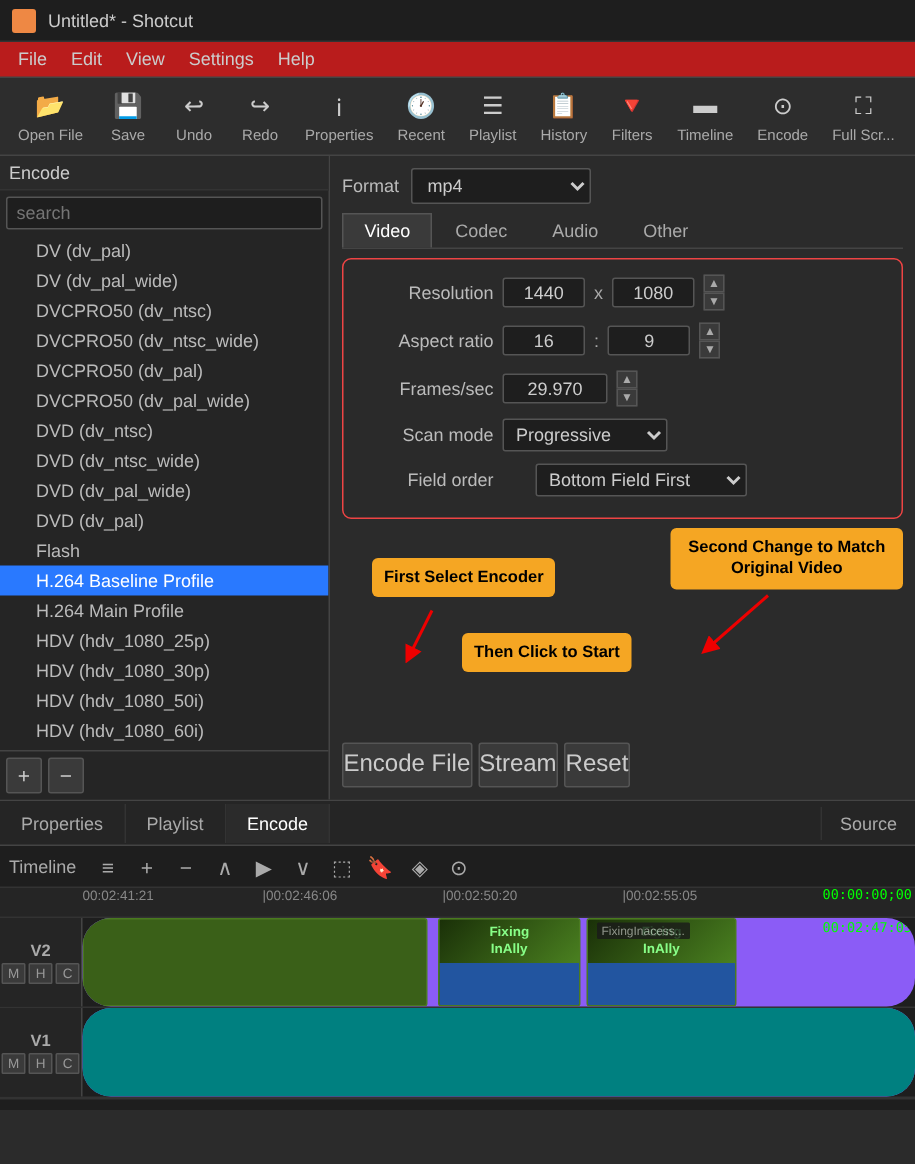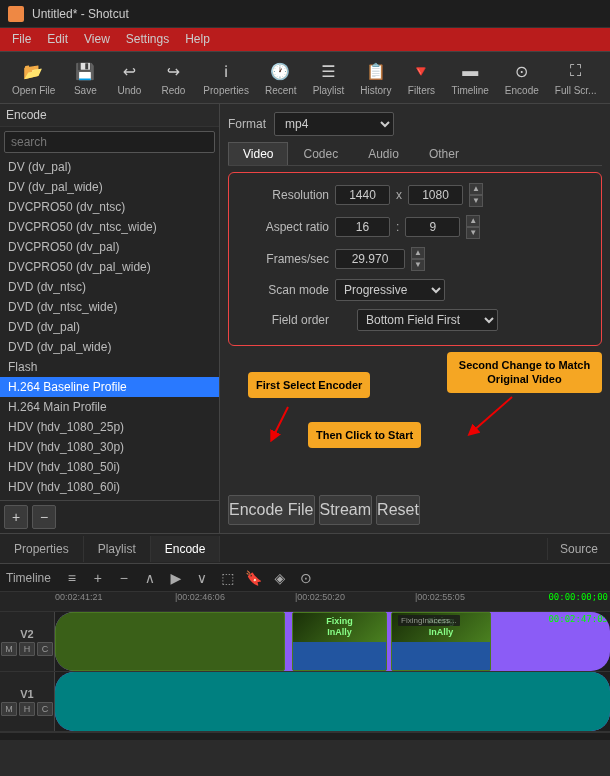--- a/index.html
+++ b/index.html
@@ -21,21 +21,21 @@
     .toolbar-label { font-size: 10px; color: #aaa; }
 
     
     .encode-panel { display: flex; height: 430px; border-bottom: 1px solid #444; }
 
     
     .encoder-list { width: 220px; background: #252525; border-right: 1px solid #444; display: flex; flex-direction: column; }
     .encoder-list-header { padding: 4px 6px; font-size: 12px; color: #ccc; border-bottom: 1px solid #333; background: #2a2a2a; }
     .search-box { margin: 4px; padding: 3px 6px; background: #1e1e1e; border: 1px solid #555; border-radius: 2px; color: #ccc; width: calc(100% - 8px); }
     .encoder-items { overflow-y: auto; flex: 1; }
-    .encoder-item { padding: 3px 8px; color: #bbb; cursor: pointer; white-space: nowrap; overflow: hidden; text-overflow: ellipsis; }
+    .encoder-item { padding: 3px 24px; color: #bbb; cursor: pointer; white-space: nowrap; overflow: hidden; text-overflow: ellipsis; }
     .encoder-item.selected { background: #2979ff; color: white; }
     .encoder-list-footer { display: flex; border-top: 1px solid #444; padding: 4px; gap: 4px; }
     .icon-btn { width: 24px; height: 24px; background: #3a3a3a; border: 1px solid #555; border-radius: 2px; display: flex; align-items: center; justify-content: center; cursor: pointer; color: #ccc; font-size: 14px; }
 
     
     .encode-settings { flex: 1; background: #2b2b2b; padding: 8px; display: flex; flex-direction: column; gap: 6px; }
     .format-row { display: flex; align-items: center; gap: 8px; }
     .format-label { color: #bbb; font-size: 12px; }
     .format-select { background: #1e1e1e; border: 1px solid #555; color: #ccc; padding: 3px 20px 3px 6px; border-radius: 2px; font-size: 12px; width: 120px; }
     .tabs { display: flex; border-bottom: 1px solid #444; gap: 0; }
@@ -153,22 +153,22 @@
     <input class="search-box" type="text" placeholder="search" style="">
     <div class="encoder-items">
       <div class="encoder-item">DV (dv_pal)</div>
       <div class="encoder-item">DV (dv_pal_wide)</div>
       <div class="encoder-item">DVCPRO50 (dv_ntsc)</div>
       <div class="encoder-item">DVCPRO50 (dv_ntsc_wide)</div>
       <div class="encoder-item">DVCPRO50 (dv_pal)</div>
       <div class="encoder-item">DVCPRO50 (dv_pal_wide)</div>
       <div class="encoder-item">DVD (dv_ntsc)</div>
       <div class="encoder-item">DVD (dv_ntsc_wide)</div>
+      <div class="encoder-item">DVD (dv_pal_wide)</div>
       <div class="encoder-item">DVD (dv_pal)</div>
-      <div class="encoder-item">DVD (dv_pal_wide)</div>
       <div class="encoder-item">Flash</div>
       <div class="encoder-item selected">H.264 Baseline Profile</div>
       <div class="encoder-item">H.264 Main Profile</div>
       <div class="encoder-item">HDV (hdv_1080_25p)</div>
       <div class="encoder-item">HDV (hdv_1080_30p)</div>
       <div class="encoder-item">HDV (hdv_1080_50i)</div>
       <div class="encoder-item">HDV (hdv_1080_60i)</div>
 
     </div>
     <div class="encoder-list-footer">

